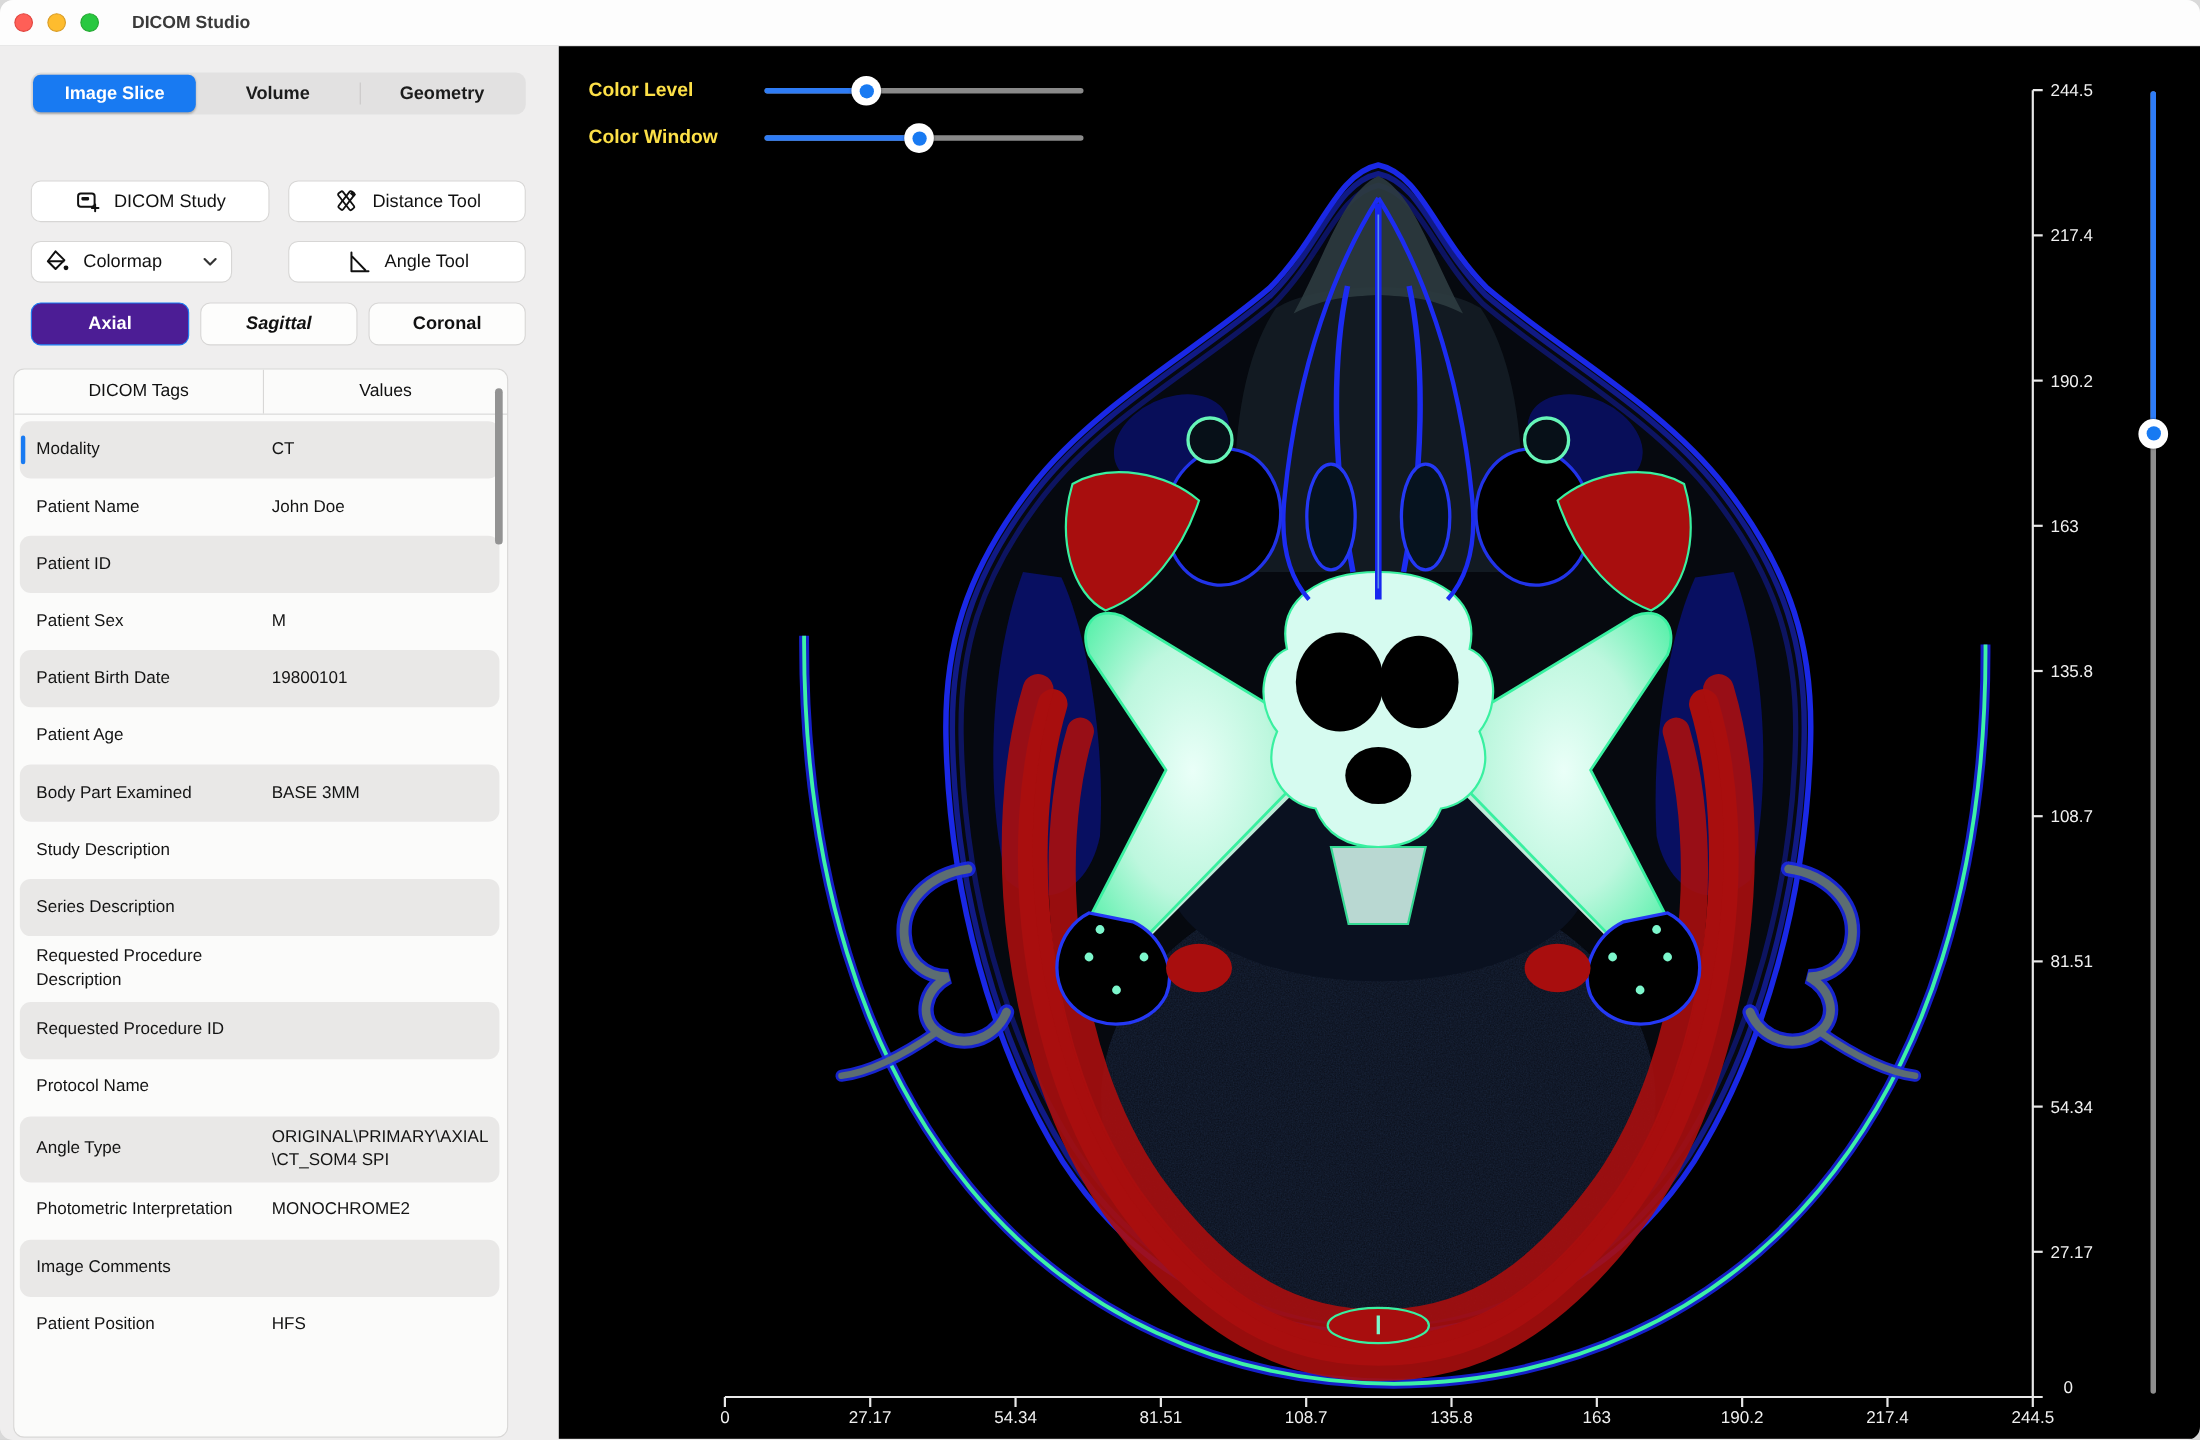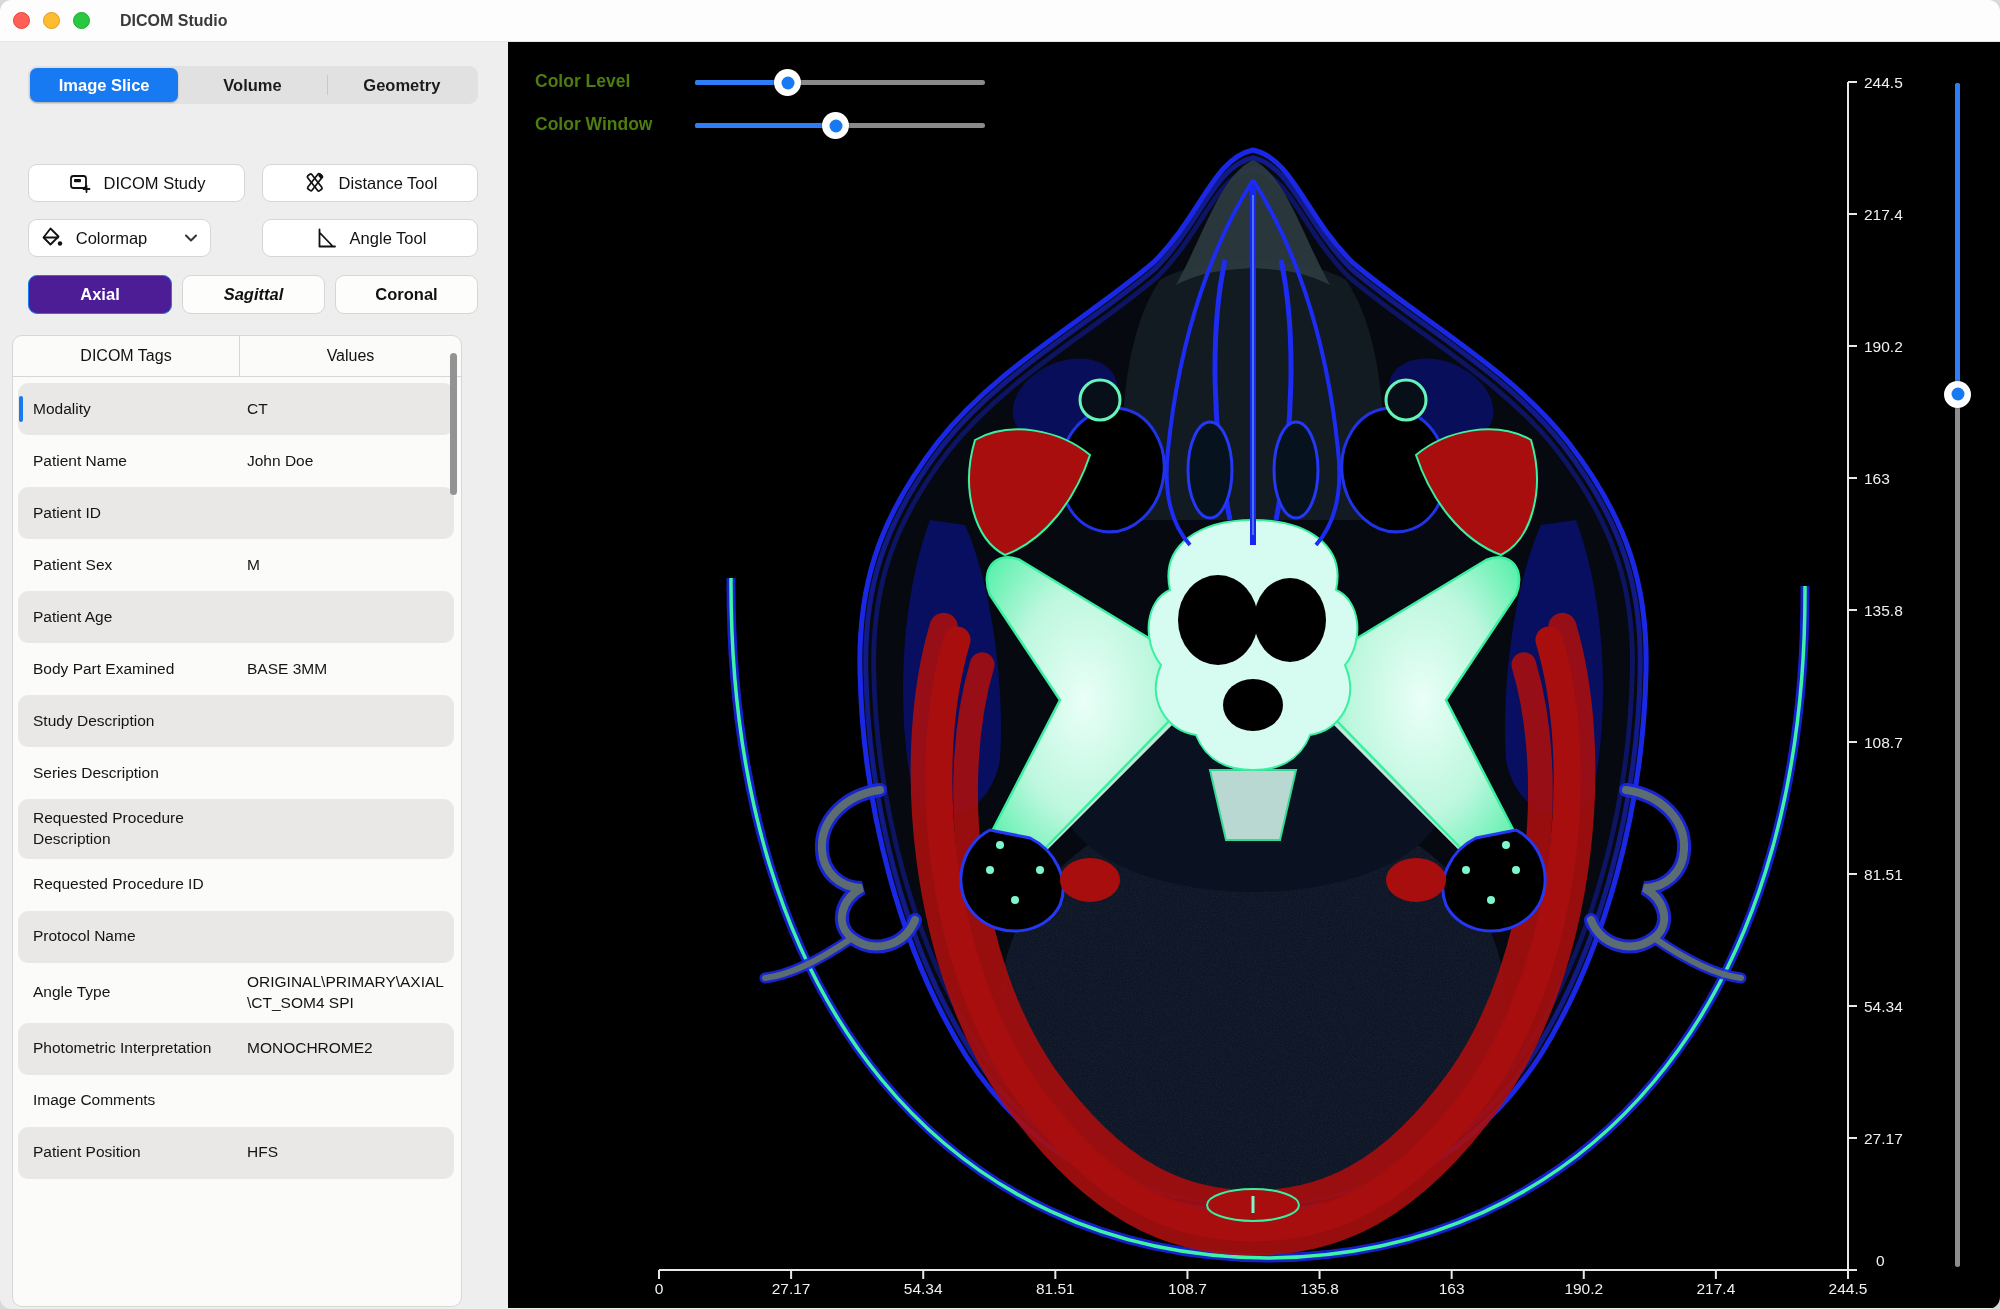--- a/index.html
+++ b/index.html
@@ -39,21 +39,21 @@
   .thead .c2 { flex:1; text-align:center; font-size:16px; color:#111; }
   .tbody { padding-top:6px; }
   .trow { position:relative; min-height:52px; margin:0 7px 0 5px; border-radius:10px; display:flex; align-items:center; padding:9px 10px 9px 15px; }
   .trow:nth-child(odd) { background:#e9e8e7; }
   .trow .tag { width:200px; font-size:15.5px; color:#141414; line-height:1.35; }
   .trow .val { flex:1; margin-left:14px; font-size:15.5px; color:#141414; word-break:break-all; line-height:1.35; }
   .accent { position:absolute; left:1px; top:50%; transform:translateY(-50%); width:4px; height:26px; border-radius:2px; background:#187af2; }
   .tscroll { position:absolute; right:4px; top:17px; width:7px; height:142px; border-radius:4px; background:#939393; }
 
   
-  .ctrl-label { position:absolute; color:#4d7c0f; font-size:17.5px; font-weight:600; }
+  .ctrl-label { position:absolute; color:#fde047; font-size:17.5px; font-weight:600; }
   .h-track { position:absolute; width:290px; height:5px; border-radius:3px; background:#8a8a8a; }
   .h-fill { position:absolute; left:0; top:0; height:5px; border-radius:3px; background:#2e7cf6; }
   .handle { position:absolute; width:27px; height:27px; border-radius:50%; background:#fff; box-shadow:0 0 2px rgba(0,0,0,.6); }
   .handle::after { content:""; position:absolute; left:50%; top:50%; width:13px; height:13px; border-radius:50%; background:#187af2; transform:translate(-50%,-50%); }
 
   .v-track { position:absolute; width:5px; border-radius:3px; background:#8e8e8e; }
   .v-fill { position:absolute; left:0; top:0; width:5px; border-radius:3px; background:#2e7cf6; }
 
   svg text { font-family:"Liberation Sans", sans-serif; }
 </style>
@@ -142,20 +142,24 @@
               <div class="tag">Patient Name</div>
               <div class="val">John Doe</div>
             </div>
             <div class="trow">
               <div class="tag">Patient ID</div>
               <div class="val"></div>
             </div>
             <div class="trow">
               <div class="tag">Patient Sex</div>
               <div class="val">M</div>
+            </div>
+            <div class="trow">
+              <div class="tag">Patient Birth Date</div>
+              <div class="val">19800101</div>
             </div>
             <div class="trow">
               <div class="tag">Patient Age</div>
               <div class="val"></div>
             </div>
             <div class="trow">
               <div class="tag">Body Part Examined</div>
               <div class="val">BASE 3MM</div>
             </div>
             <div class="trow">

